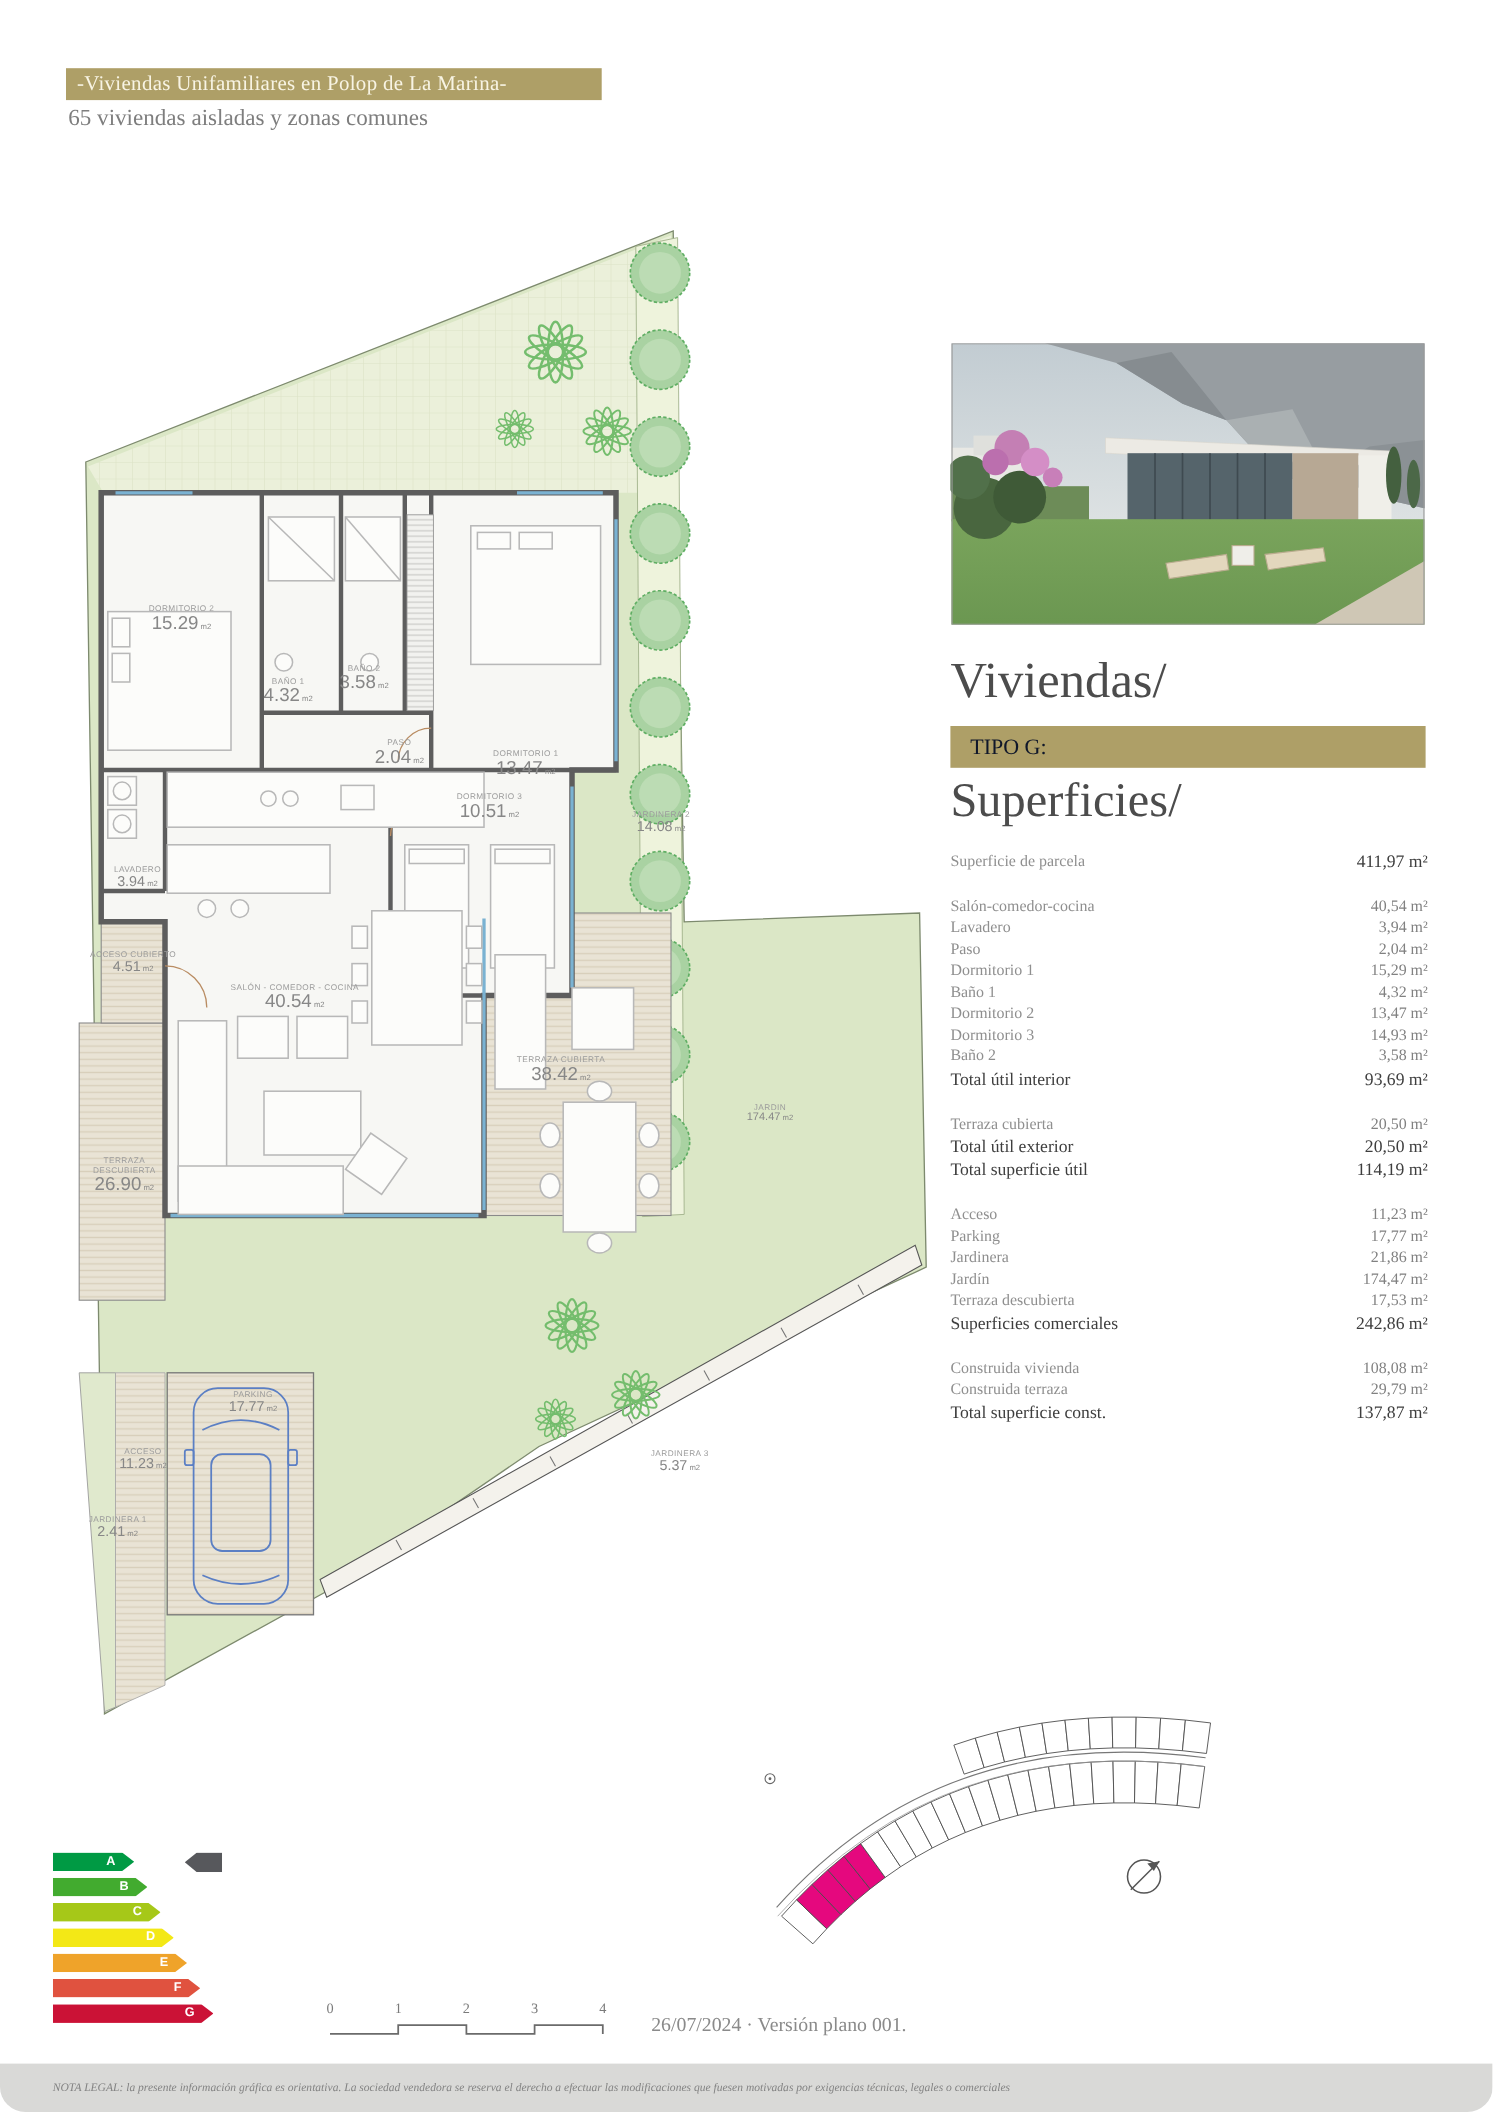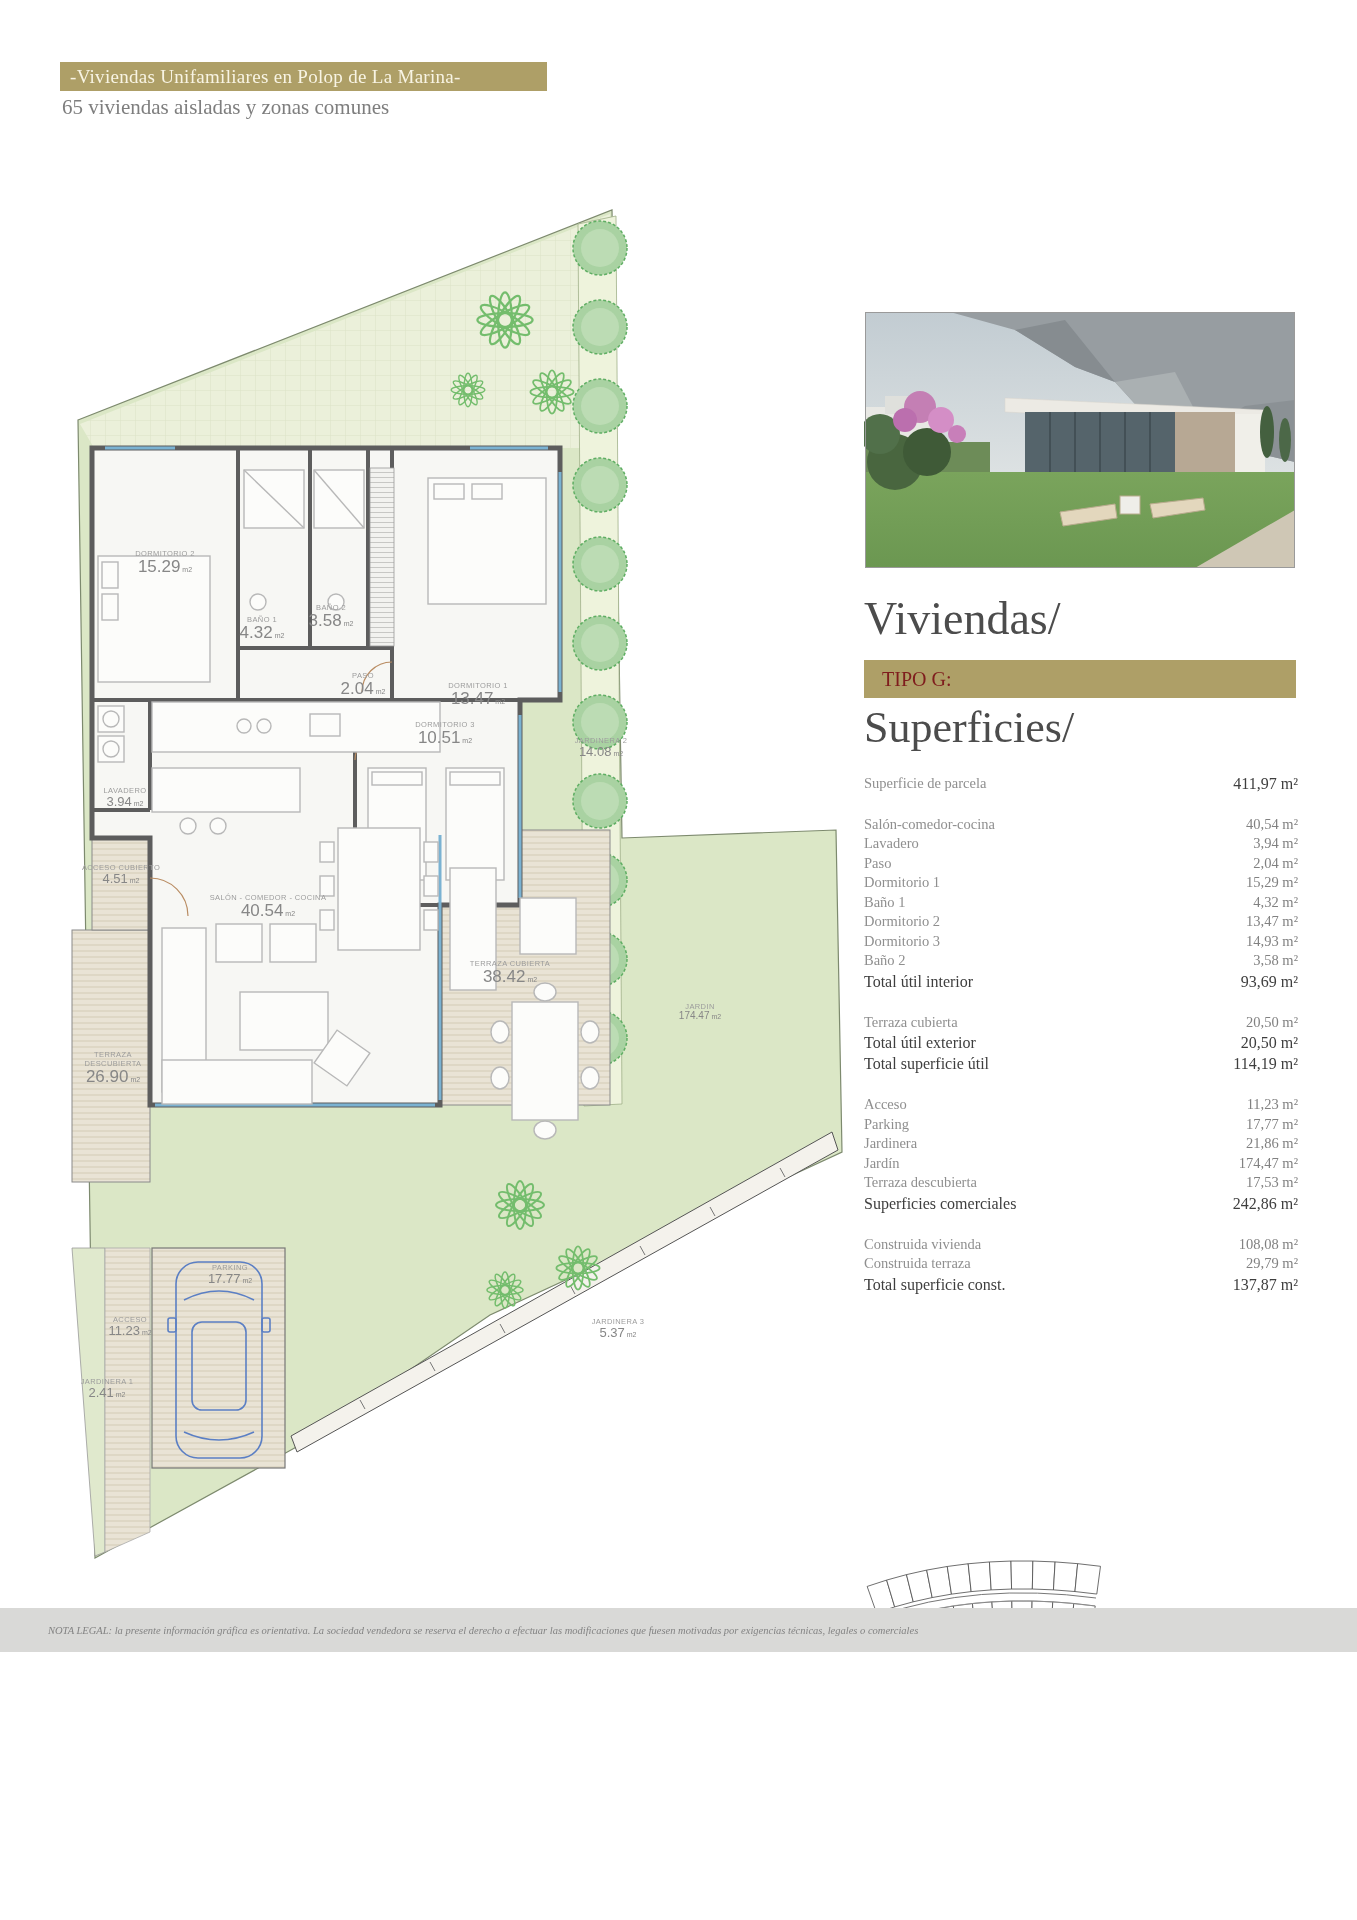--- a/index.html
+++ b/index.html
@@ -1,30 +1,30 @@
 <!DOCTYPE html>
 <html><head>
 <meta charset="utf-8">
 <style>
   html,body{margin:0;padding:0;background:#ffffff;}
-  .page{position:relative;width:1357px;height:1652px;background:#ffffff;overflow:hidden;
-        font-family:"Liberation Serif",serif;}
+  .page{position:relative;width:1357px;height:1920px;background:#ffffff;overflow:hidden;
+        font-family:"Liberation Serif",serif;border-radius:23px;}
   .gfx{position:absolute;left:0;top:0;width:1357px;height:1920px;}
 
   
   .banner{position:absolute;left:60px;top:62px;width:487px;height:29px;background:#ae9f67;
           color:#f8f4e4;font-size:19px;line-height:29px;padding-left:10px;box-sizing:border-box;
           letter-spacing:.3px;}
   .subtitle{position:absolute;left:62px;top:95px;font-size:21px;color:#7e7e7e;}
 
   
   .photo{position:absolute;left:864px;top:312px;width:432px;height:256px;}
   .h-viviendas{position:absolute;left:864px;top:592px;font-size:46px;color:#4c4c4c;}
   .tipo{position:absolute;left:864px;top:660px;width:432px;height:38px;background:#ae9f67;
-        color:#7f1d1d;font-size:20px;line-height:38px;padding-left:18px;box-sizing:border-box;}
+        color:#0f172a;font-size:20px;line-height:38px;padding-left:18px;box-sizing:border-box;}
   .h-superficies{position:absolute;left:864px;top:702px;font-size:44px;color:#4c4c4c;}
   #sup-table{position:absolute;left:864px;top:774px;width:434px;}
   .tgroup{margin-bottom:21px;}
   .trow{display:flex;justify-content:space-between;font-size:14.5px;line-height:19.5px;color:#8f8f8f;}
   .trow .tv{color:#818181;}
   .trow.strong{font-size:16px;line-height:21px;color:#3e3e3e;}
   .trow.strong .tv{color:#3e3e3e;}
   .trow.vstrong .tv{font-size:16px;color:#3e3e3e;}
 
   

